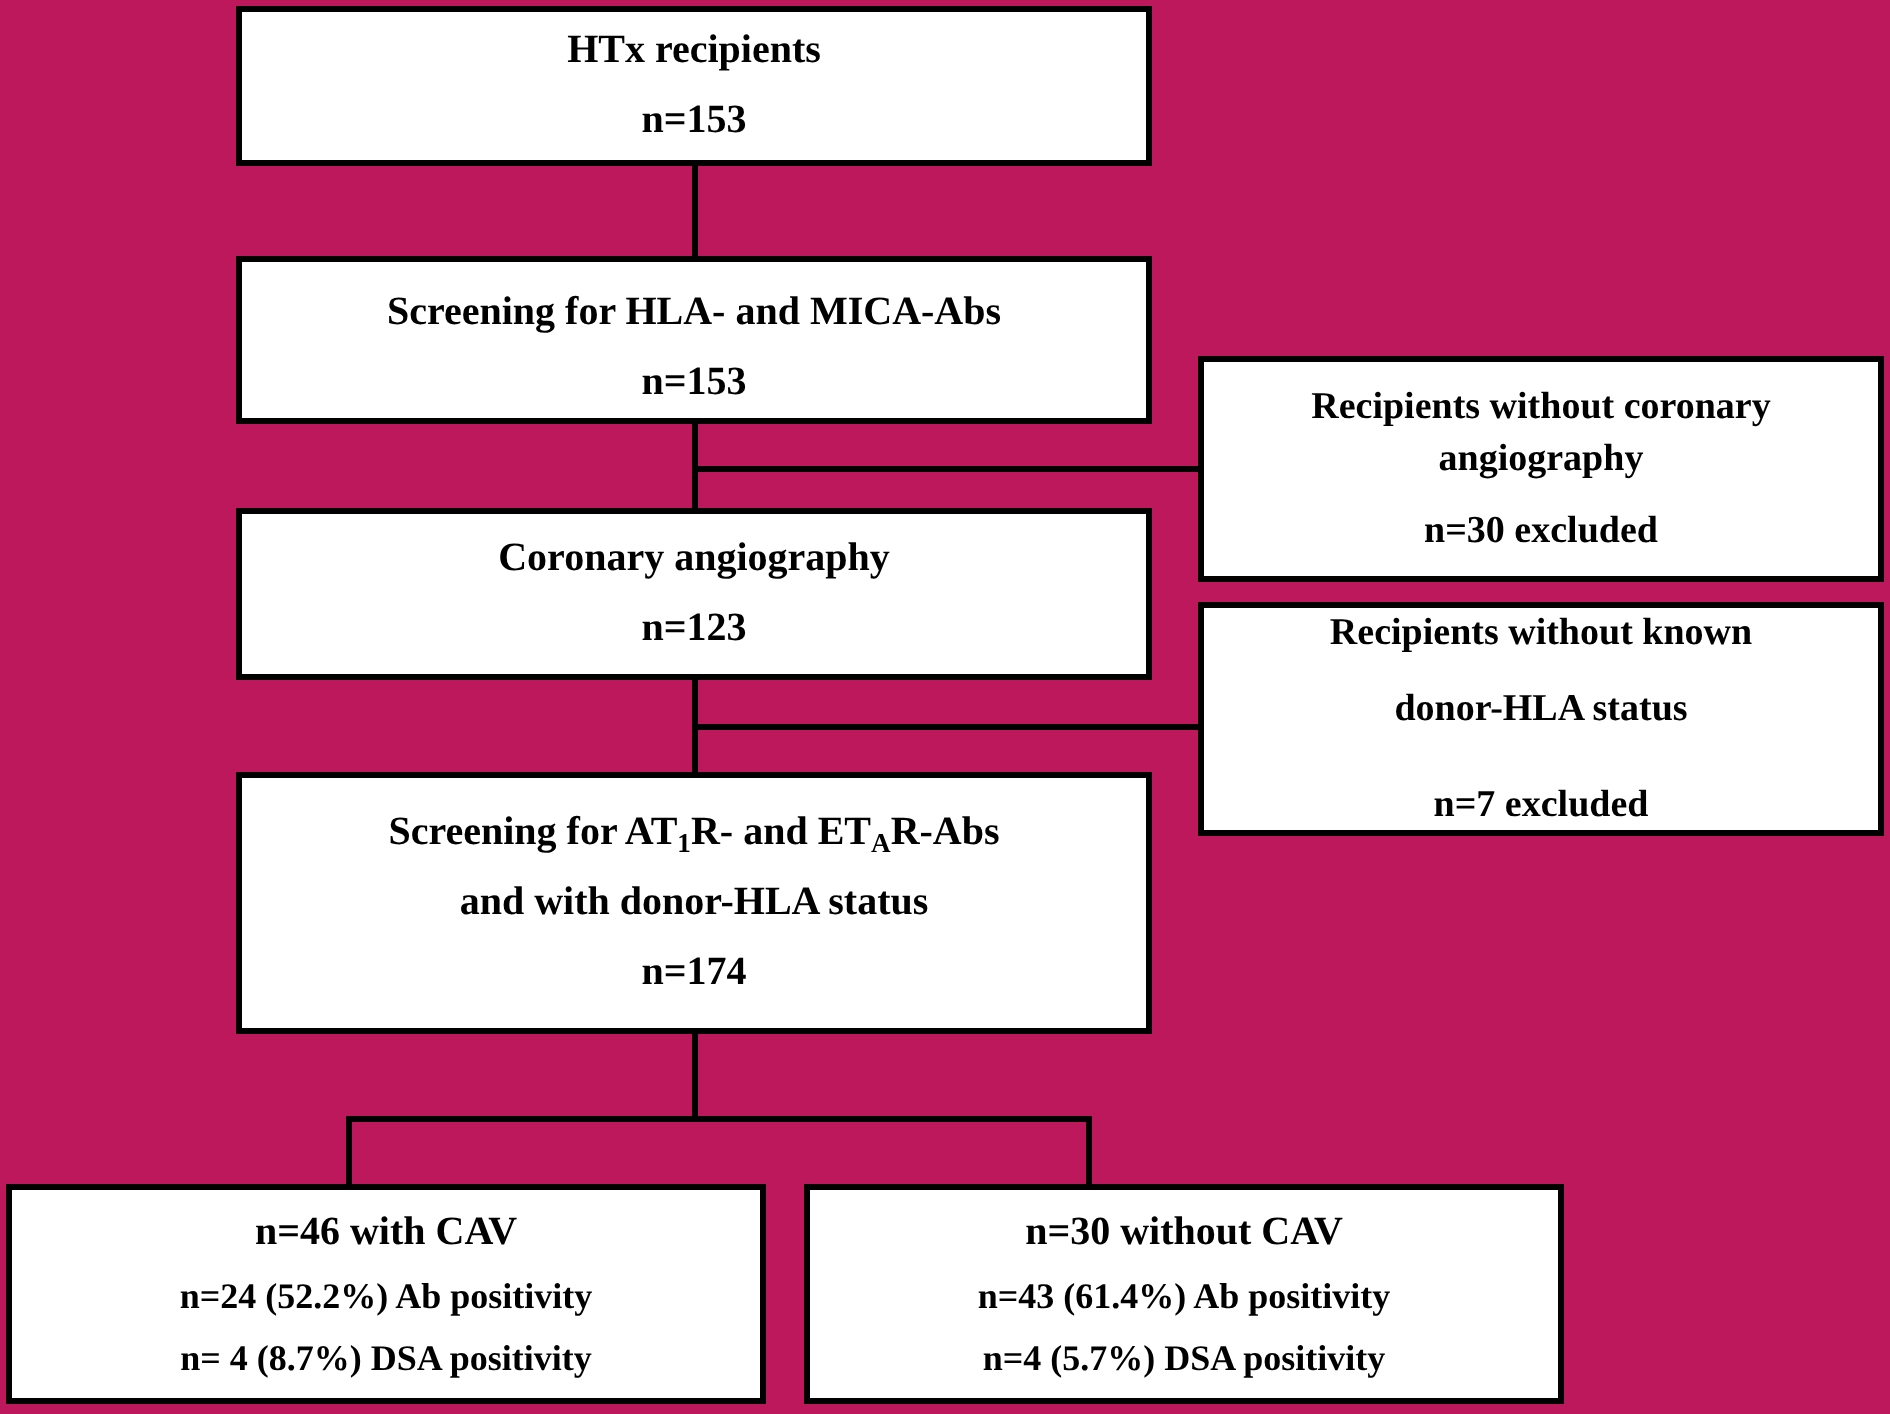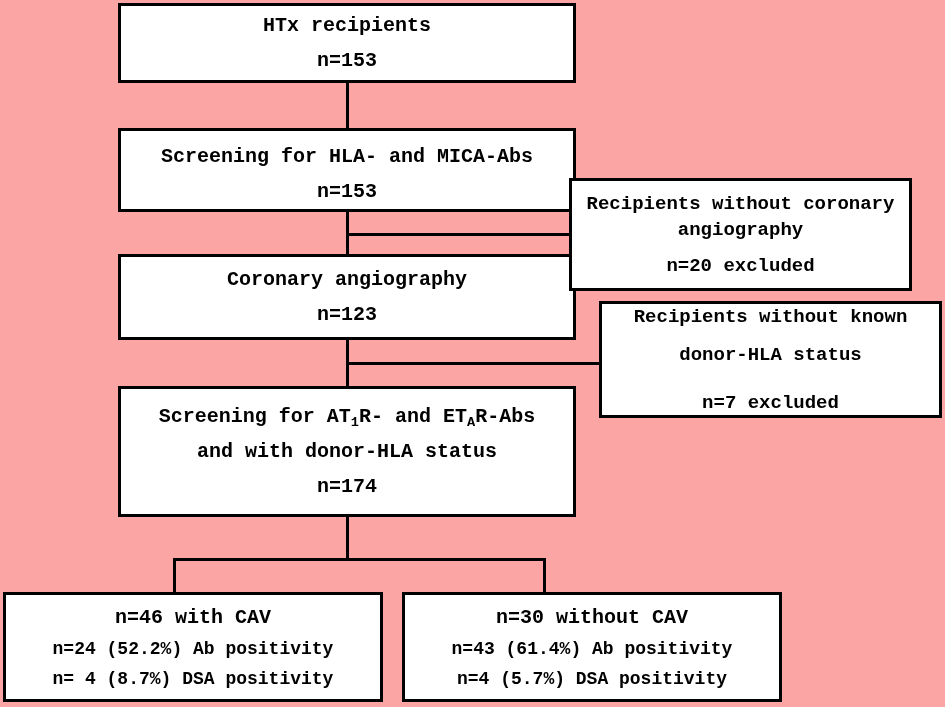--- a/index.html
+++ b/index.html
@@ -4,22 +4,22 @@
 <style>
   html, body {
     margin: 0;
     padding: 0;
     background: #ffffff;
   }
   #canvas {
     position: relative;
     width: 945px;
     height: 707px;
-    background: #fca5a5;
-    font-family: Liberation Mono, monospace;
+    background: #be185d;
+    font-family: Liberation Serif, serif;
     overflow: hidden;
   }
   .box {
     position: absolute;
     box-sizing: border-box;
     border: 3px solid #000000;
     background: #ffffff;
     display: flex;
     flex-direction: column;
     align-items: center;
@@ -83,24 +83,24 @@
     <span class="line">Coronary angiography</span>
     <span class="line">n=123</span>
   </div>
 
   <div class="box main-box" style="left:118px; top:386px; width:458px; height:131px;">
     <span class="line"><span>Screening for AT</span><sub>1</sub><span>R- and ET</span><sub>A</sub><span>R-Abs</span></span>
     <span class="line">and with donor-HLA status</span>
     <span class="line">n=174</span>
   </div>
 
-  <div class="box excl-box" style="left:569px; top:178px; width:343px; height:113px;">
+  <div class="box excl-box" style="left:599px; top:178px; width:343px; height:113px;">
     <span class="line">Recipients without coronary</span>
     <span class="line">angiography</span>
-    <span class="line gap">n=20 excluded</span>
+    <span class="line gap">n=30 excluded</span>
   </div>
 
   <div class="box excl-box" style="left:599px; top:301px; width:343px; height:117px;gap:12px;">
     <span class="line">Recipients without known</span>
     <span class="line">donor-HLA status</span>
     <span class="line gap">n=7 excluded</span>
   </div>
 
   <div class="box leaf-box" style="left:3px; top:592px; width:380px; height:110px;">
     <span class="line head">n=46 with CAV</span>

